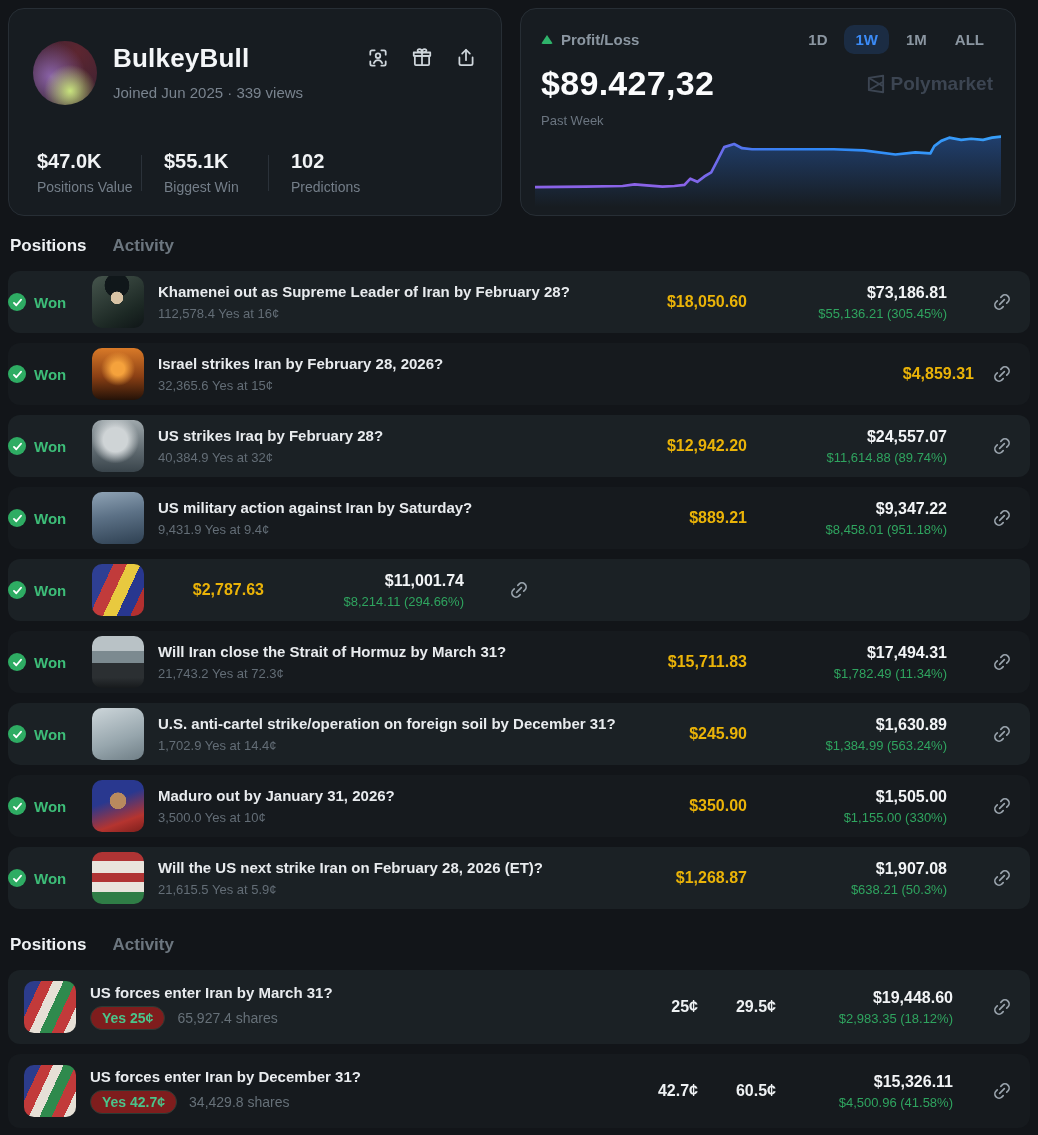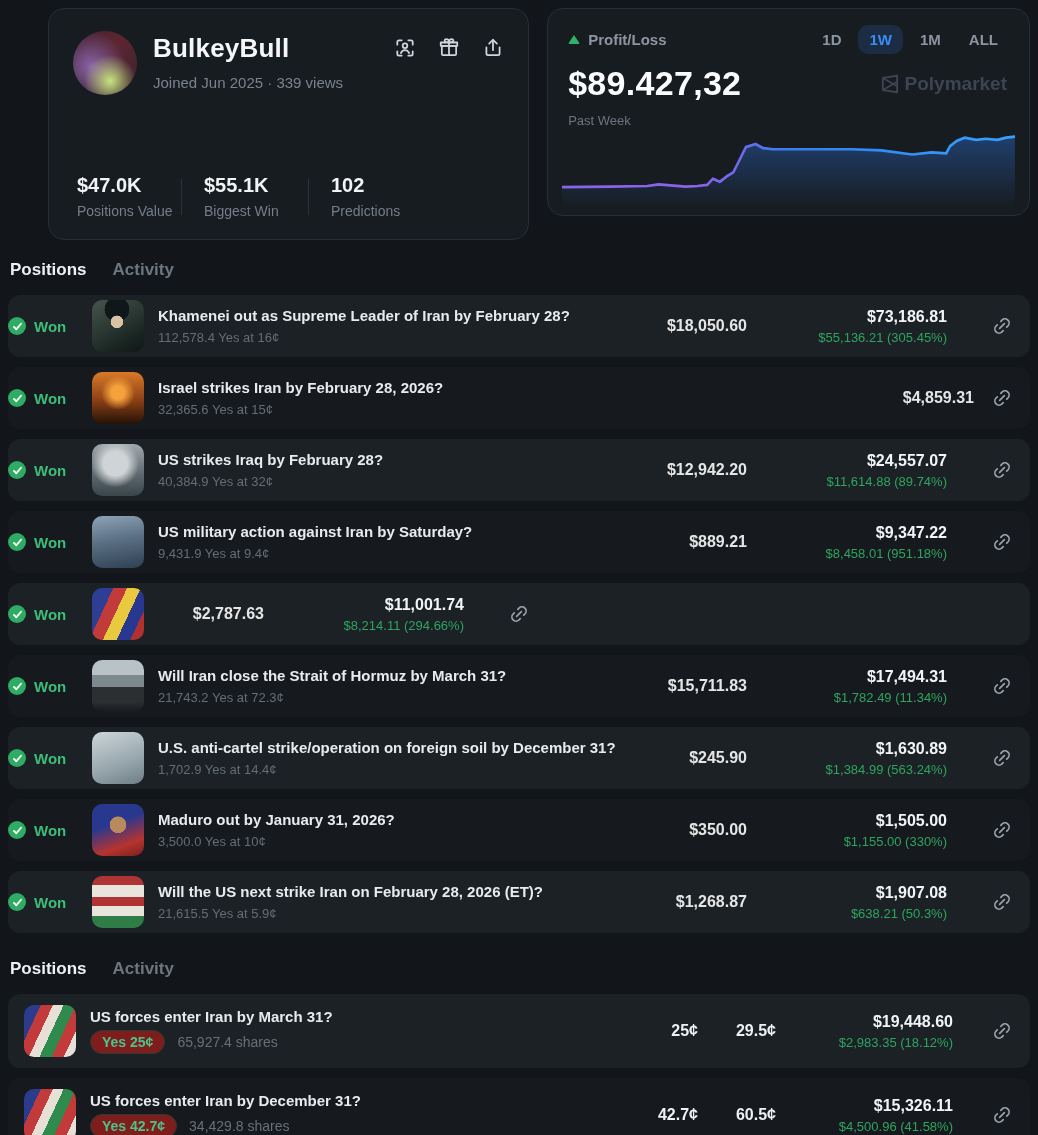--- a/index.html
+++ b/index.html
@@ -1,21 +1,21 @@
 <!DOCTYPE html>
 <html><head>
 <meta charset="utf-8">
 <style>
   * { margin:0; padding:0; box-sizing:border-box; }
   html,body { width:1038px; height:1135px; background:#121519; overflow:hidden;
     font-family:"Liberation Sans", sans-serif; color:#e9ecef; }
 
   .top { display:flex; gap:18px; padding:8px 8px 0 8px; }
   .card { background:#171c21; border:1px solid #272e35; border-radius:16px; position:relative; }
-  .profile-card { width:494px; height:232px; padding:22px 24px;margin-left:40px; }
+  .profile-card { width:494px; height:208px; padding:32px 24px; }
   .pnl-card { width:496px; height:208px; padding:16px 20px; overflow:hidden; }
 
   
   .profile-head { display:flex; align-items:flex-start; }
   .avatar { width:64px; height:64px; border-radius:50%;
     background:
       radial-gradient(circle at 58% 78%, #c8e37d 0%, rgba(200,227,125,0) 42%),
       radial-gradient(circle at 28% 55%, #8a63a8 0%, rgba(138,99,168,0) 60%),
       radial-gradient(circle at 70% 18%, #5d2630 0%, #3c2233 70%, #2c1e2e 100%);
     flex:0 0 auto; }
@@ -63,21 +63,21 @@
   .row.even { background:#161a1e; }
   .won-badge { width:84px; display:flex; align-items:flex-end; gap:8px; flex:0 0 auto; }
   .check-circle { width:18px; height:18px; border-radius:50%; background:#2eac63; display:flex;
     align-items:center; justify-content:center; flex:0 0 auto; }
   .check-circle svg { width:11px; height:11px; }
   .won-text { font-size:15px; font-weight:700; color:#3dbd78; }
   .thumb { width:52px; height:52px; border-radius:10px; flex:0 0 auto; background:#333; }
   .row-text { margin-left:14px; flex:1 1 auto; min-width:0; }
   .row-title { font-size:15px; font-weight:600; color:#e8ebee; white-space:nowrap; }
   .row-sub { margin-top:6px; font-size:13px; color:#636d76; }
-  .col-cost { width:120px; text-align:right; font-size:16px; font-weight:700; color:#e5e5e5; flex:0 0 auto; }
+  .col-cost { width:120px; text-align:right; font-size:16px; font-weight:700; color:#eab308; flex:0 0 auto; }
   .col-value { width:200px; margin-right:27px; text-align:right; flex:0 0 auto; }
   .col-value .cur { font-size:16px; font-weight:700; color:#f2f4f6; }
   .col-value .pl { margin-top:4px; font-size:13px; color:#2fa45f; }
   .col-link { width:56px; display:flex; justify-content:center; flex:0 0 auto; color:#9aa4ad; cursor:pointer; }
   .col-link svg { width:20px; height:20px; transform:rotate(-45deg); }
 
   
   .row.open-row { height:74px; }
   .row.open-row .thumb { margin-left:16px; }
   .badge-pill { display:inline-flex; align-items:center; background:#7f1d1d; border:1px solid #2b3b35;

